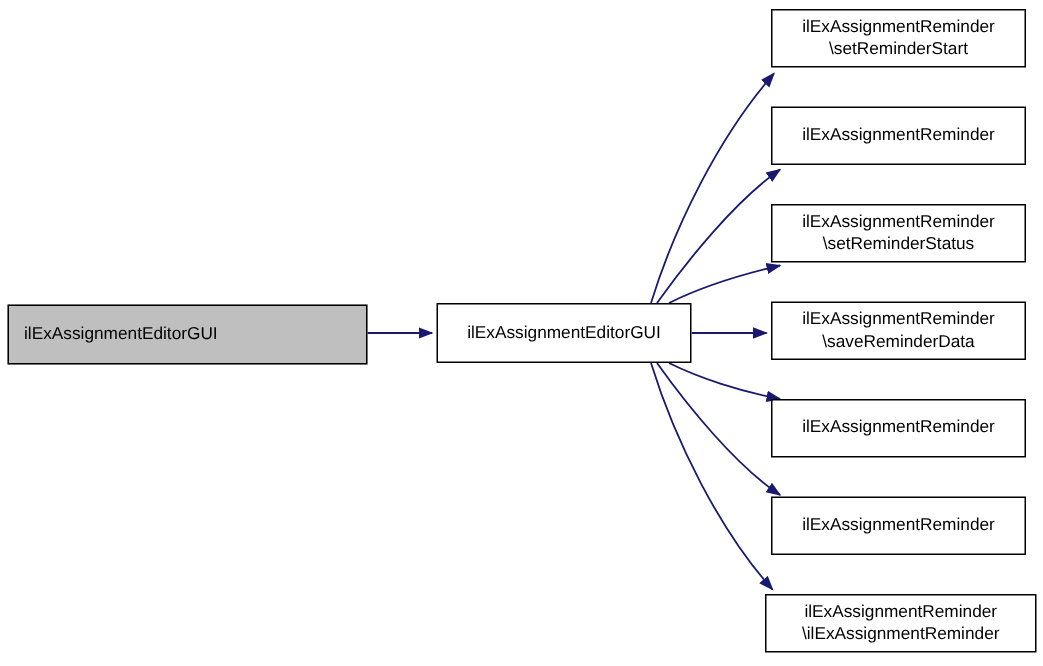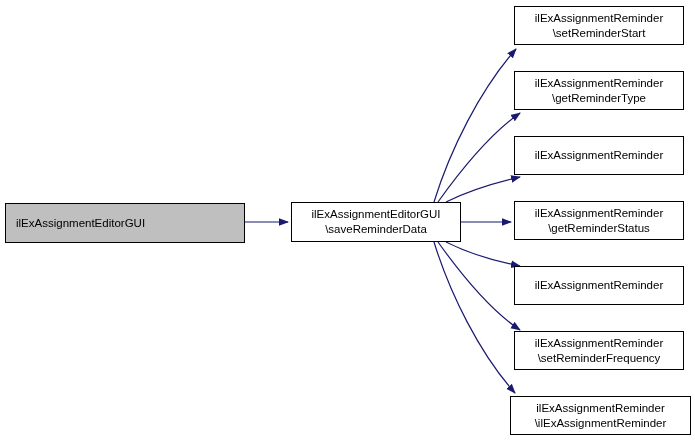--- a/index.html
+++ b/index.html
@@ -76,43 +76,41 @@
     <path class="edge" d="M 438 242 C 458 270, 490 310, 520 330" marker-end="url(#ah)"></path>
     <path class="edge" d="M 434 242 C 450 294, 480 354, 515 393" marker-end="url(#ah)"></path>
   </svg>
 
   <div class="node caller n-caller">
     <span>ilExAssignmentEditorGUI</span>
   </div>
 
   <div class="node n-intermediate">
     <span>ilExAssignmentEditorGUI</span>
-    <span>\saveReminderData</span>
   </div>
 
   <div class="node n-c0">
     <span>ilExAssignmentReminder</span>
     <span>\setReminderStart</span>
   </div>
   <div class="node n-c1">
     <span>ilExAssignmentReminder</span>
-    <span>\getReminderType</span>
   </div>
   <div class="node n-c2">
     <span>ilExAssignmentReminder</span>
+    <span>\setReminderStatus</span>
   </div>
   <div class="node n-c3">
     <span>ilExAssignmentReminder</span>
-    <span>\getReminderStatus</span>
+    <span>\saveReminderData</span>
   </div>
   <div class="node n-c4">
     <span>ilExAssignmentReminder</span>
   </div>
   <div class="node n-c5">
     <span>ilExAssignmentReminder</span>
-    <span>\setReminderFrequency</span>
   </div>
   <div class="node n-c6">
     <span>ilExAssignmentReminder</span>
     <span>\ilExAssignmentReminder</span>
   </div>
 
 </div>
 
 </body></html>

